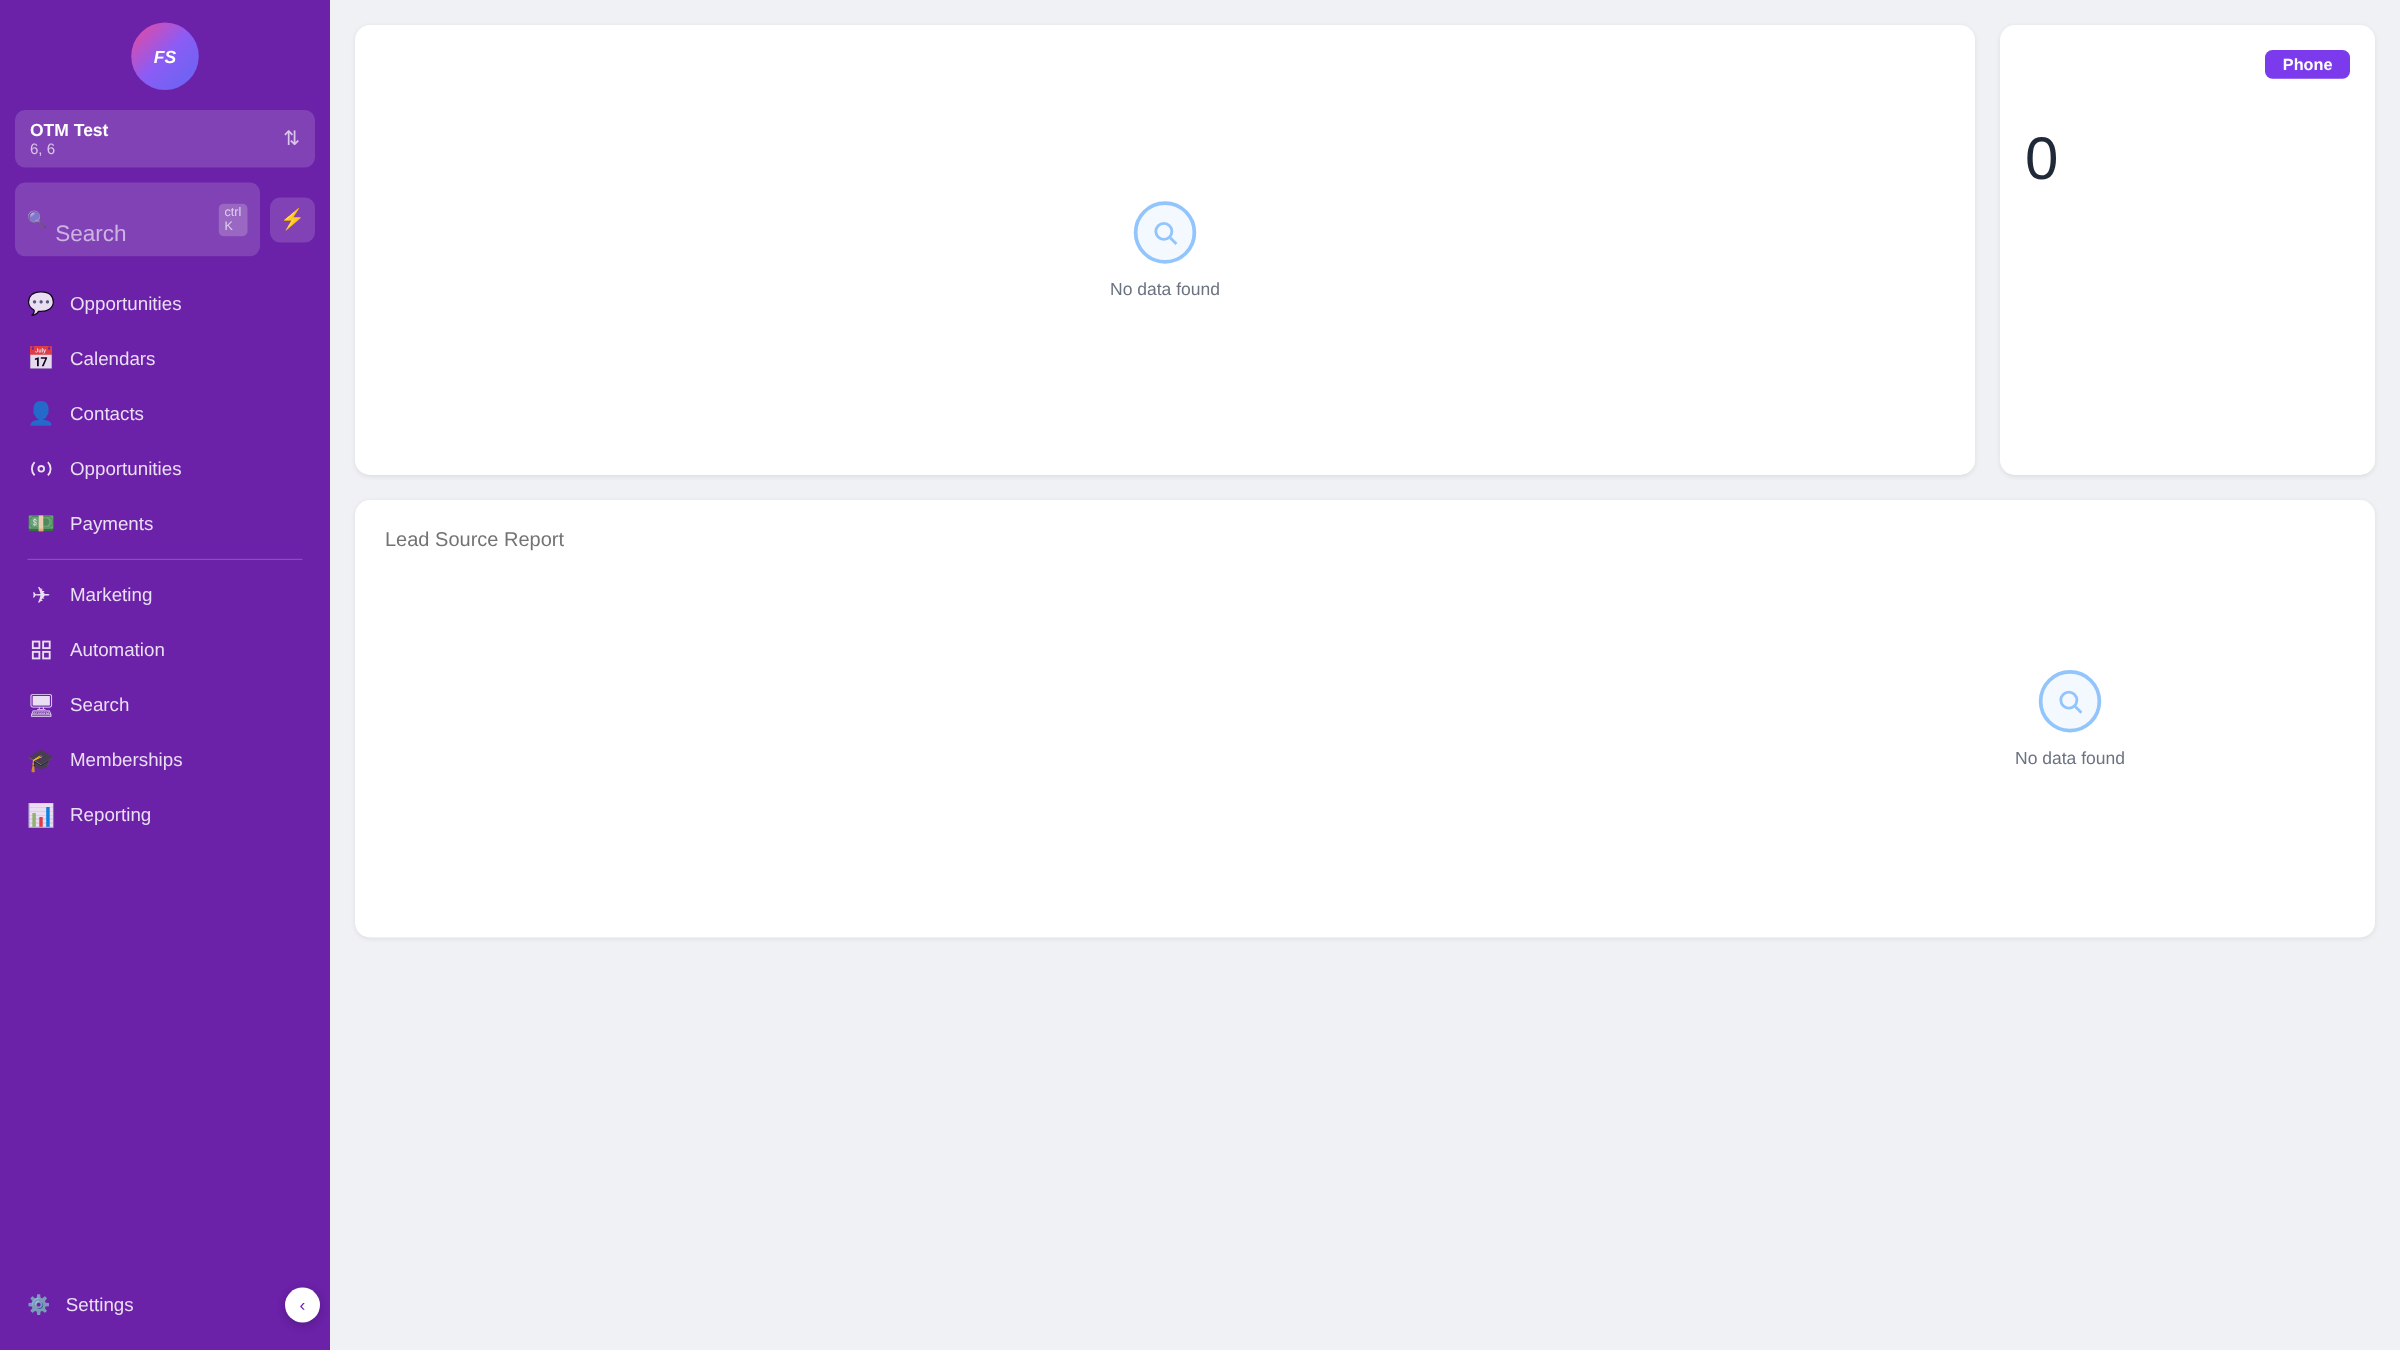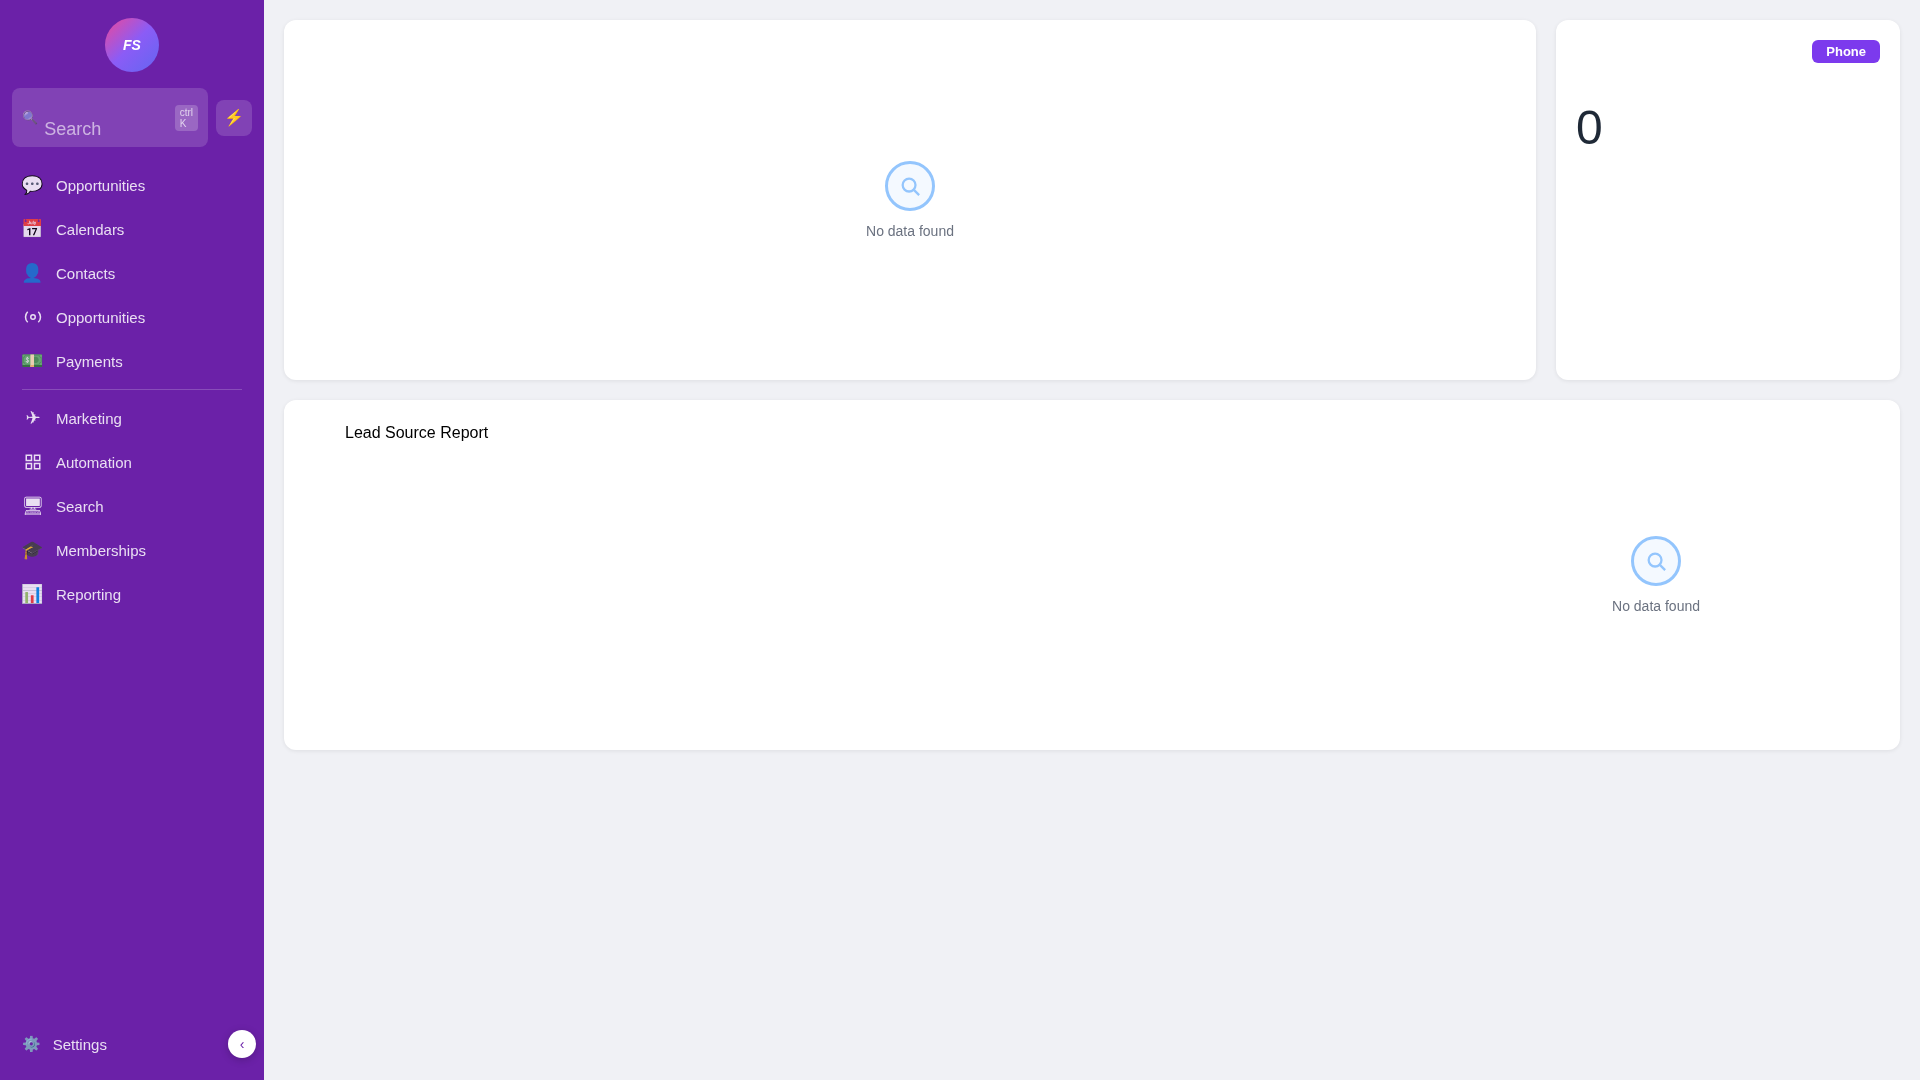--- a/index.html
+++ b/index.html
@@ -222,21 +222,21 @@
     .top-card {
       flex: 1;
       min-height: 360px;
       display: flex;
       align-items: center;
       justify-content: center;
       flex-direction: column;
     }
 
     .side-card {
-      width: 344px;
+      width: 300px;
       min-height: 360px;
       display: flex;
       flex-direction: column;
       align-items: flex-start;
       padding: 20px;
       position: relative;
     }
 
     .no-data-wrap {
       display: flex;
@@ -292,23 +292,22 @@
       border-radius: 12px;
       box-shadow: 0 1px 4px rgba(0,0,0,0.08);
       min-height: 350px;
       padding: 24px;
       position: relative;
     }
 
     .card-title {
       font-size: 16px;
       font-weight: 500;
-      color: #000000;
+      color: #737373;
       margin-bottom: 20px;
-      margin-left: 37px;
     }
 
     .lead-no-data {
       display: flex;
       flex-direction: column;
       align-items: center;
       gap: 12px;
       position: absolute;
       right: 200px;
       top: 50%;
@@ -321,20 +320,27 @@
     ::-webkit-scrollbar-thumb { background: rgba(0,0,0,0.2); border-radius: 3px; }
   </style>
 </head>
 <body>
 
 <aside class="sidebar">
   <div class="sidebar-logo">
     <div class="logo-circle">FS</div>
   </div>
 
+  <div class="workspace-selector">
+    <div class="workspace-info">
+      <span class="workspace-name">OTM Test</span>
+      <span class="workspace-sub">6, 6</span>
+    </div>
+    <span class="workspace-arrow">⇅</span>
+  </div>
 
   <div class="search-bar">
     <div class="search-input-wrap">
       <span class="search-icon-svg">🔍</span>
       <input type="text" placeholder="Search" style="">
       <span class="kbd-hint">ctrl K</span>
     </div>
     <button class="lightning-btn">⚡</button>
   </div>
 

